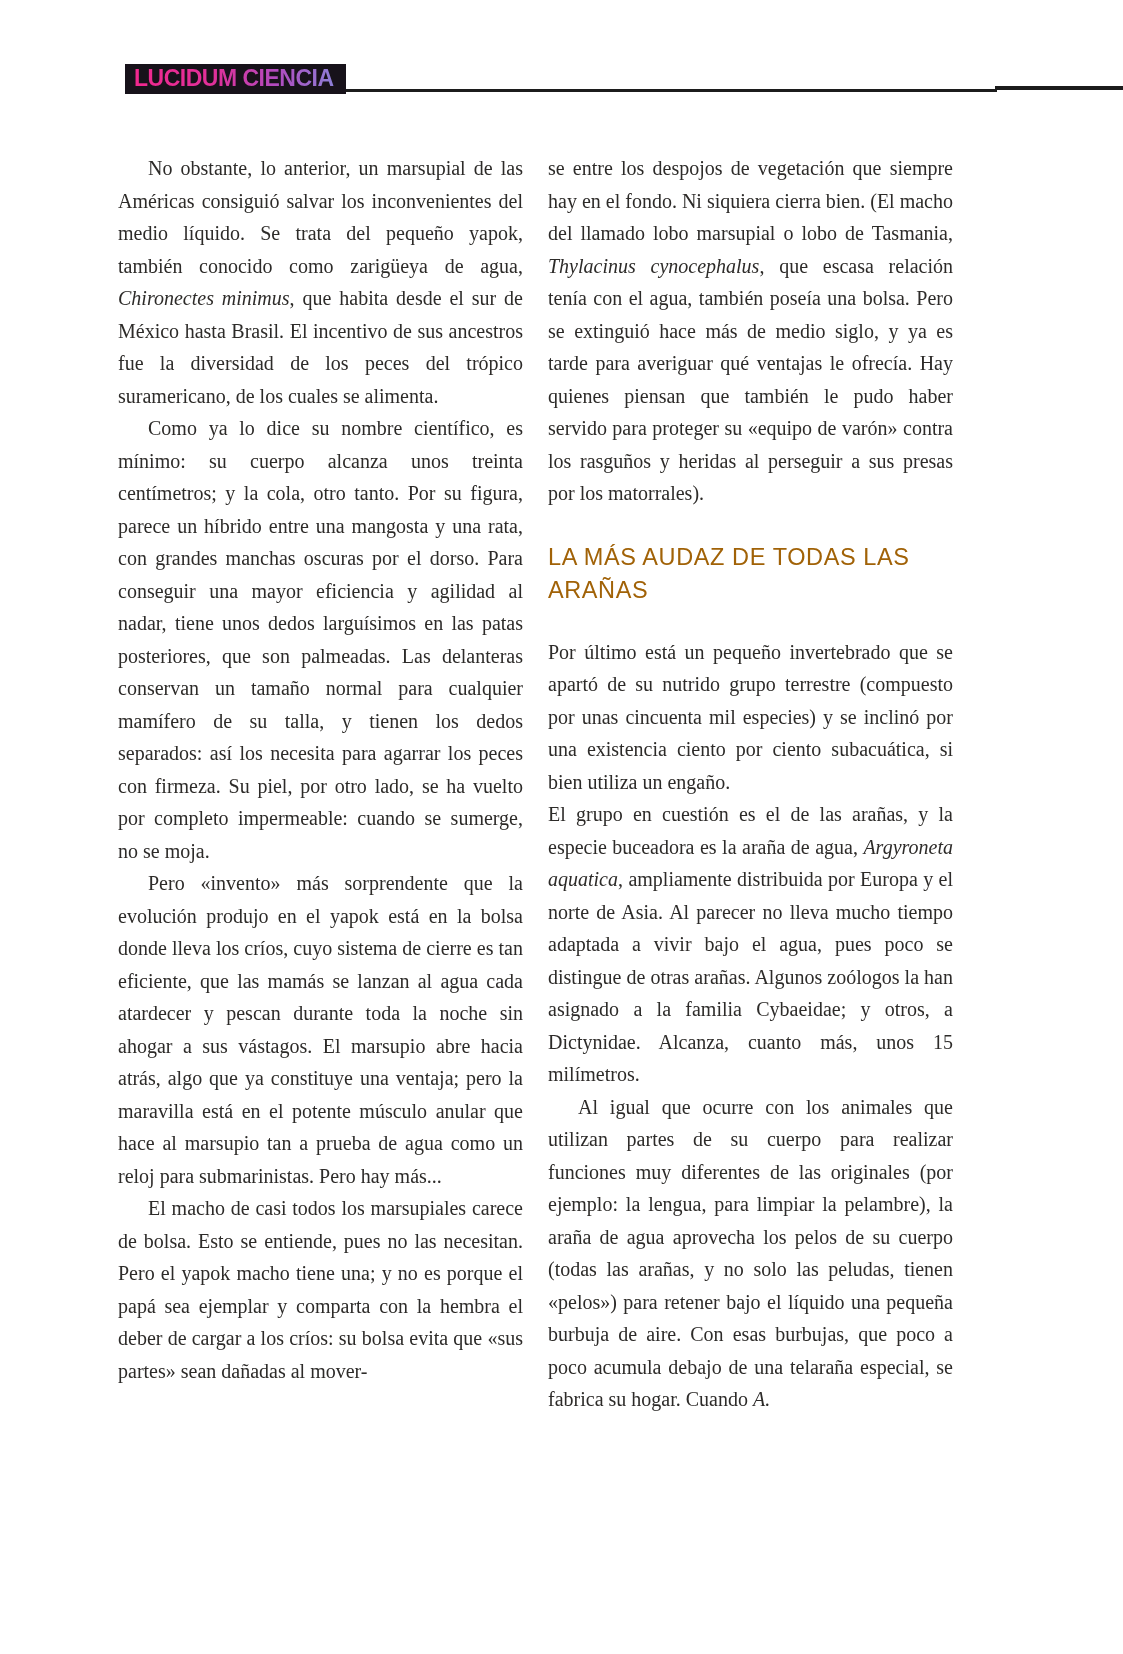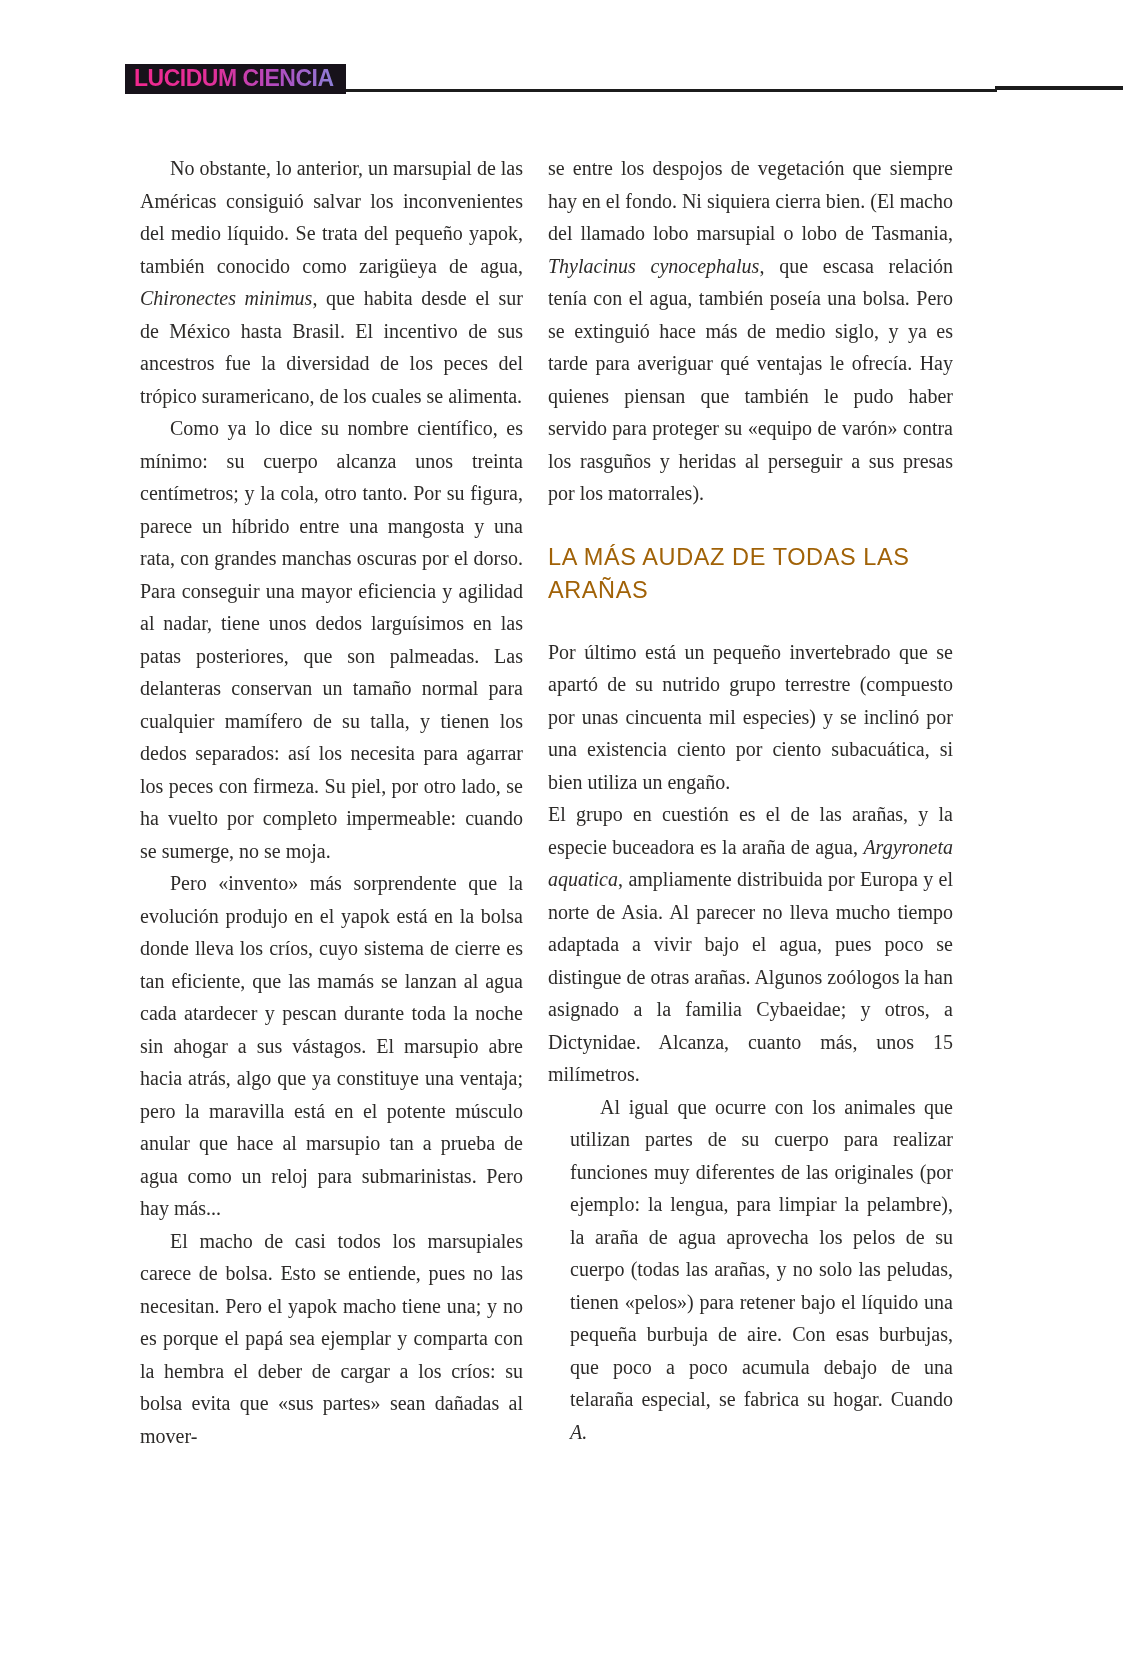--- a/index.html
+++ b/index.html
@@ -42,21 +42,21 @@
     position:absolute;left:118px;top:152px;width:836px;
     display:flex;gap:25px;
   }
   .col{width:405px;}
   .para{
     margin:0;
     font-size:20px;
     line-height:32.5px;
     text-align:justify;
   }
-  .para.indent{text-indent:30px;margin-left:22px;}
+  .para.indent{text-indent:30px;}
   .para em{}
   .section-heading{
     margin:31px 0 29px 0;
     font-family:"Liberation Sans", sans-serif;
     font-weight:normal;
     font-size:23.5px;
     line-height:33px;
     letter-spacing:0.6px;
     color:#a16207;
     max-width:380px;

